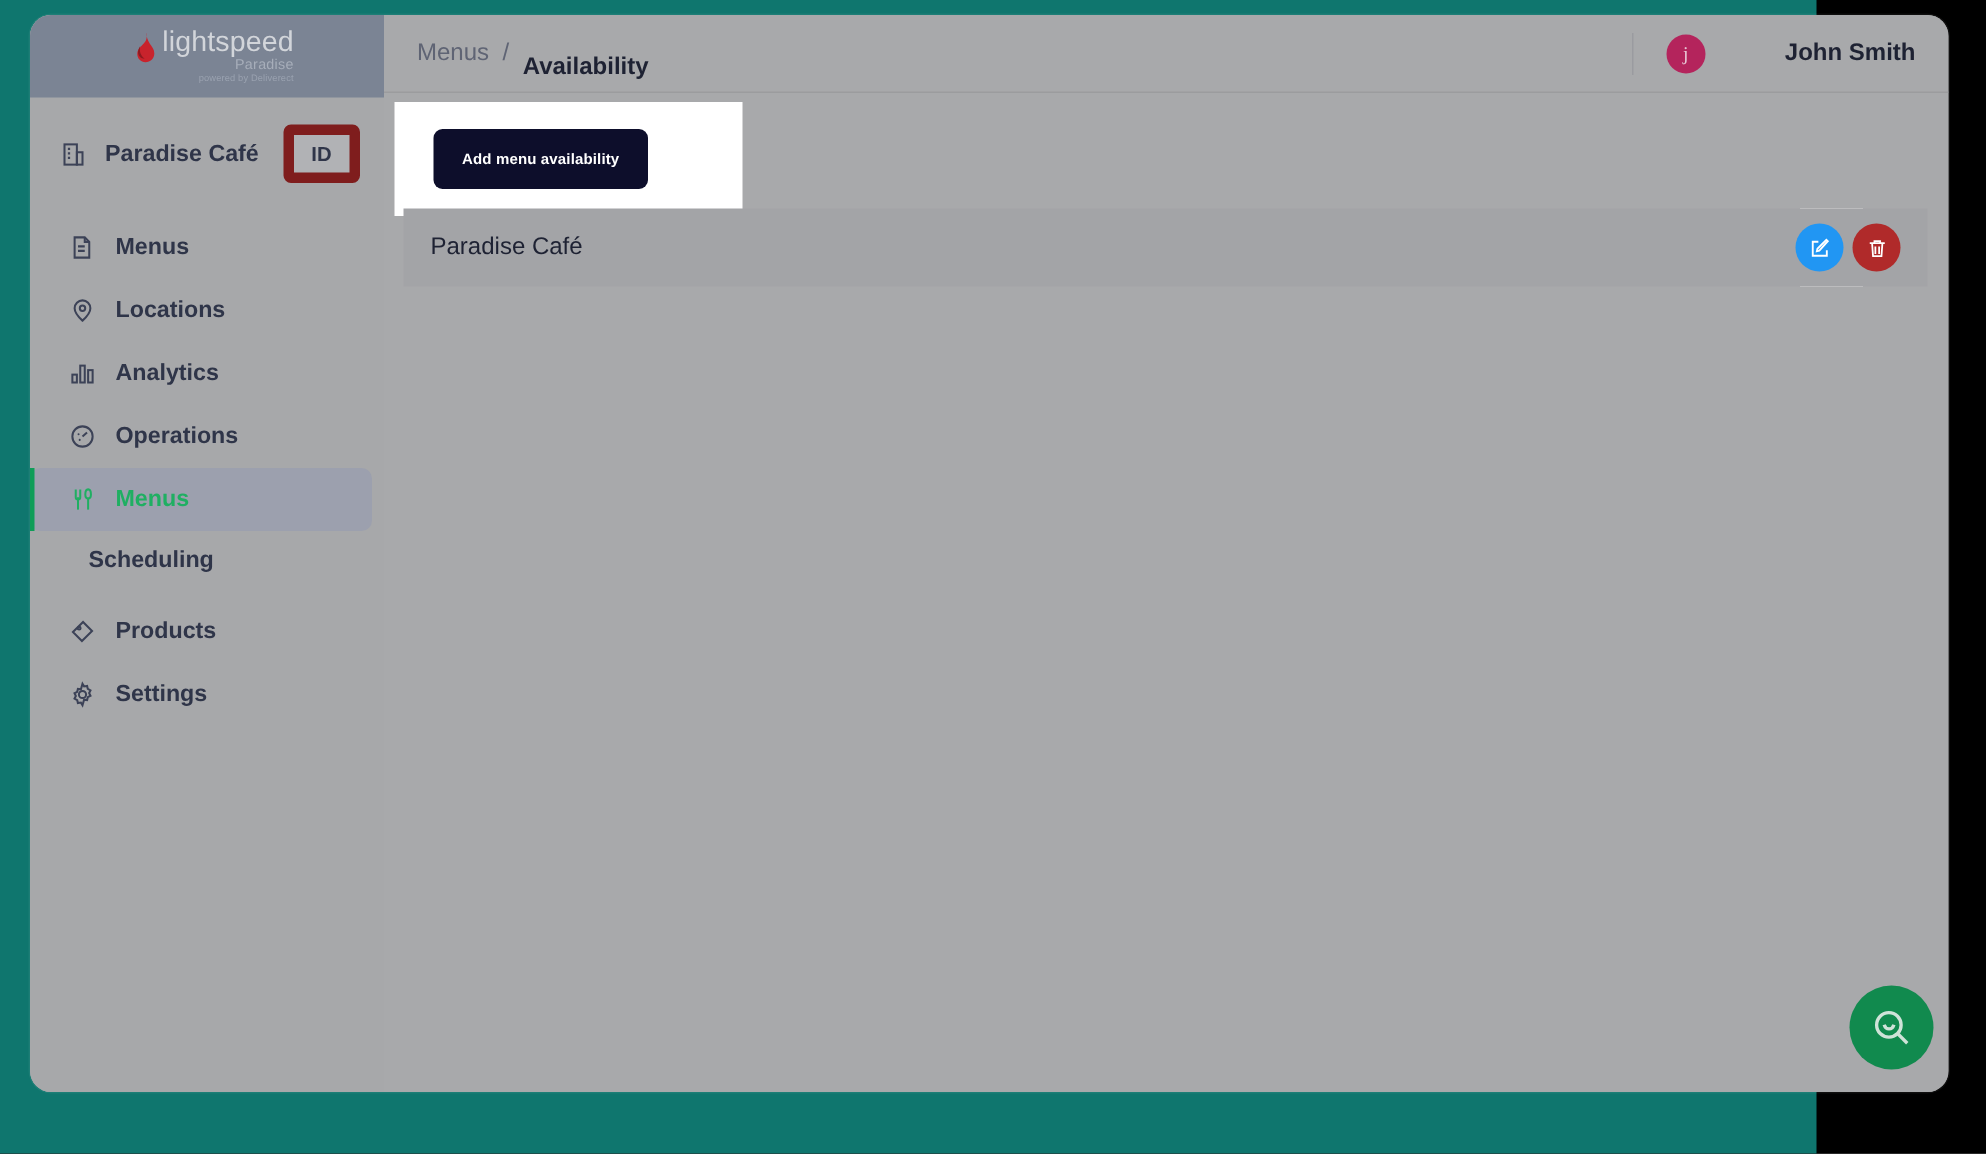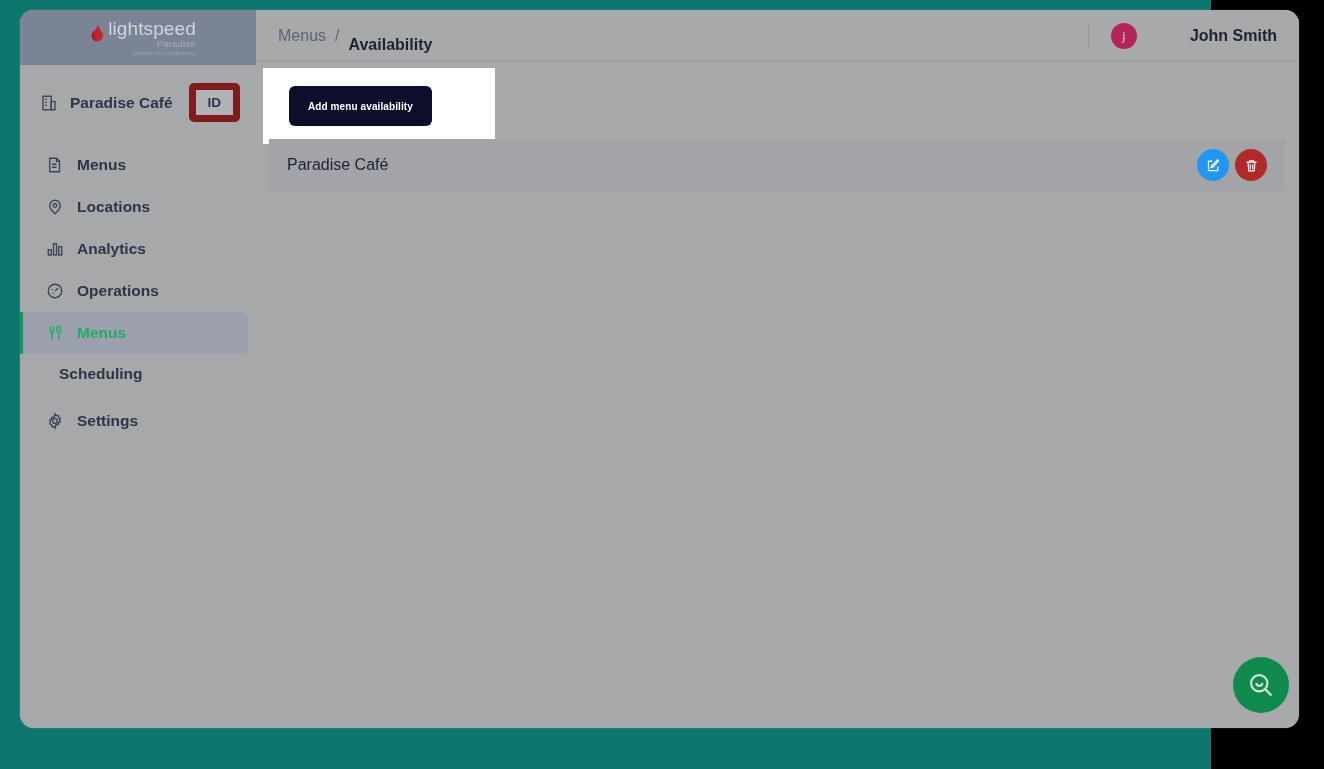--- a/index.html
+++ b/index.html
@@ -374,20 +374,27 @@
           </svg>
           <span class="nav-label">Menus</span>
         </div>
 
         <div class="nav-sub">
           <span class="nav-label">Scheduling</span>
         </div>
 
         <div class="nav-gap"></div>
 
+        <div class="nav-item">
+          <svg class="nav-icon" viewBox="0 0 24 24" fill="none" stroke="currentColor" stroke-width="1.8">
+            <path d="M3.5 12.5l9-9 8 8-9 9z"></path>
+            <circle cx="9" cy="9" r="1.3"></circle>
+          </svg>
+          <span class="nav-label">Products</span>
+        </div>
 
         <div class="nav-item">
           <svg class="nav-icon" viewBox="0 0 24 24" fill="none" stroke="currentColor" stroke-width="1.8">
             <circle cx="12" cy="12" r="3.2"></circle>
             <path d="M12 2.5l1.4 2.3 2.7-.4.6 2.6 2.4 1.3-1.2 2.4 1.2 2.4-2.4 1.3-.6 2.6-2.7-.4L12 21.5l-1.4-2.3-2.7.4-.6-2.6-2.4-1.3 1.2-2.4-1.2-2.4 2.4-1.3.6-2.6 2.7.4z"></path>
           </svg>
           <span class="nav-label">Settings</span>
         </div>
 
       </div>

